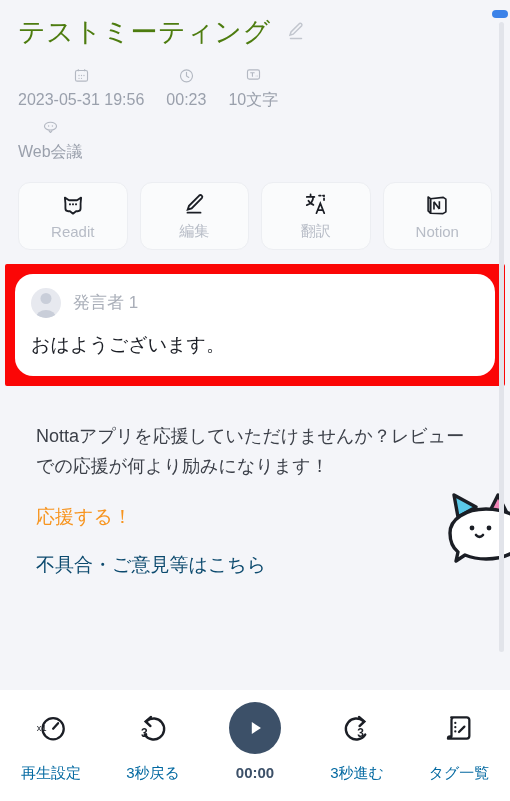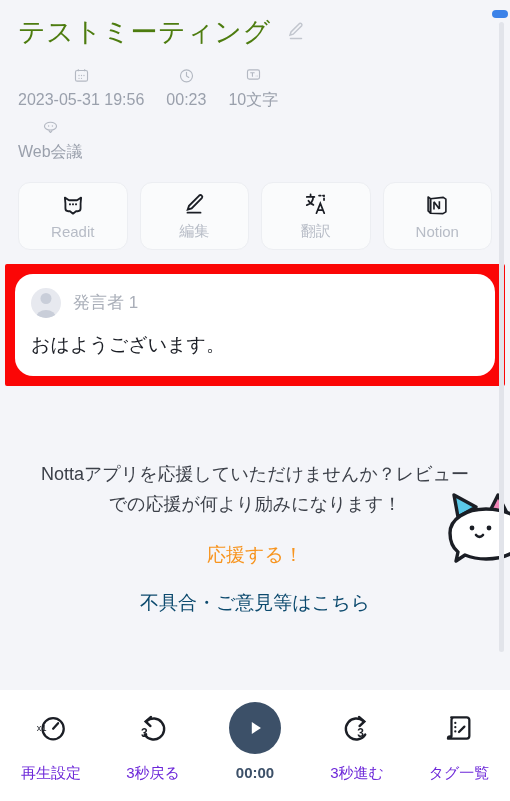--- a/index.html
+++ b/index.html
@@ -81,21 +81,21 @@
   }
   .avatar::after {
     content: ""; position: absolute; left: 50%; bottom: -7px;
     transform: translateX(-50%);
     width: 20px; height: 15px; border-radius: 50% 50% 0 0; background: #c9ced9;
   }
   .speaker-name { font-size: 17px; color: #a9aeb8; }
   .utterance { margin-top: 14px; font-size: 19px; color: #1b1e25; line-height: 1.4; }
 
   
-  .promo { padding: 36px 36px 0 36px; text-align: center; margin-top: 38px; }
+  .promo { padding: 36px 36px 0 36px; text-align: left; }
   .promo-text { font-size: 18px; color: #3c4049; line-height: 1.65; }
   .promo-cta {
     display: block; margin-top: 22px;
     font-size: 19px; color: #f7941e; cursor: pointer;
   }
   .promo-link {
     display: block; margin-top: 22px;
     font-size: 19px; color: #0c4a6e; cursor: pointer;
   }
 
@@ -121,21 +121,21 @@
     background: #ffffff;
     display: flex; align-items: flex-start; justify-content: space-around;
     padding-top: 14px;
   }
   .tool {
     width: 96px;
     display: flex; flex-direction: column; align-items: center; gap: 12px;
     cursor: pointer;
   }
   .tool .ico { height: 48px; display: flex; align-items: center; justify-content: center; }
-  .tool .lbl { font-size: 15px; color: #6d28d9; white-space: nowrap; }
+  .tool .lbl { font-size: 15px; color: #0369a1; white-space: nowrap; }
   .tool.play .lbl { color: #3c5068; font-weight: bold; }
   .play-circle {
     width: 52px; height: 52px; border-radius: 50%;
     background: #3c5068;
     display: flex; align-items: center; justify-content: center;
   }
 </style>
 </head>
 <body>
 

